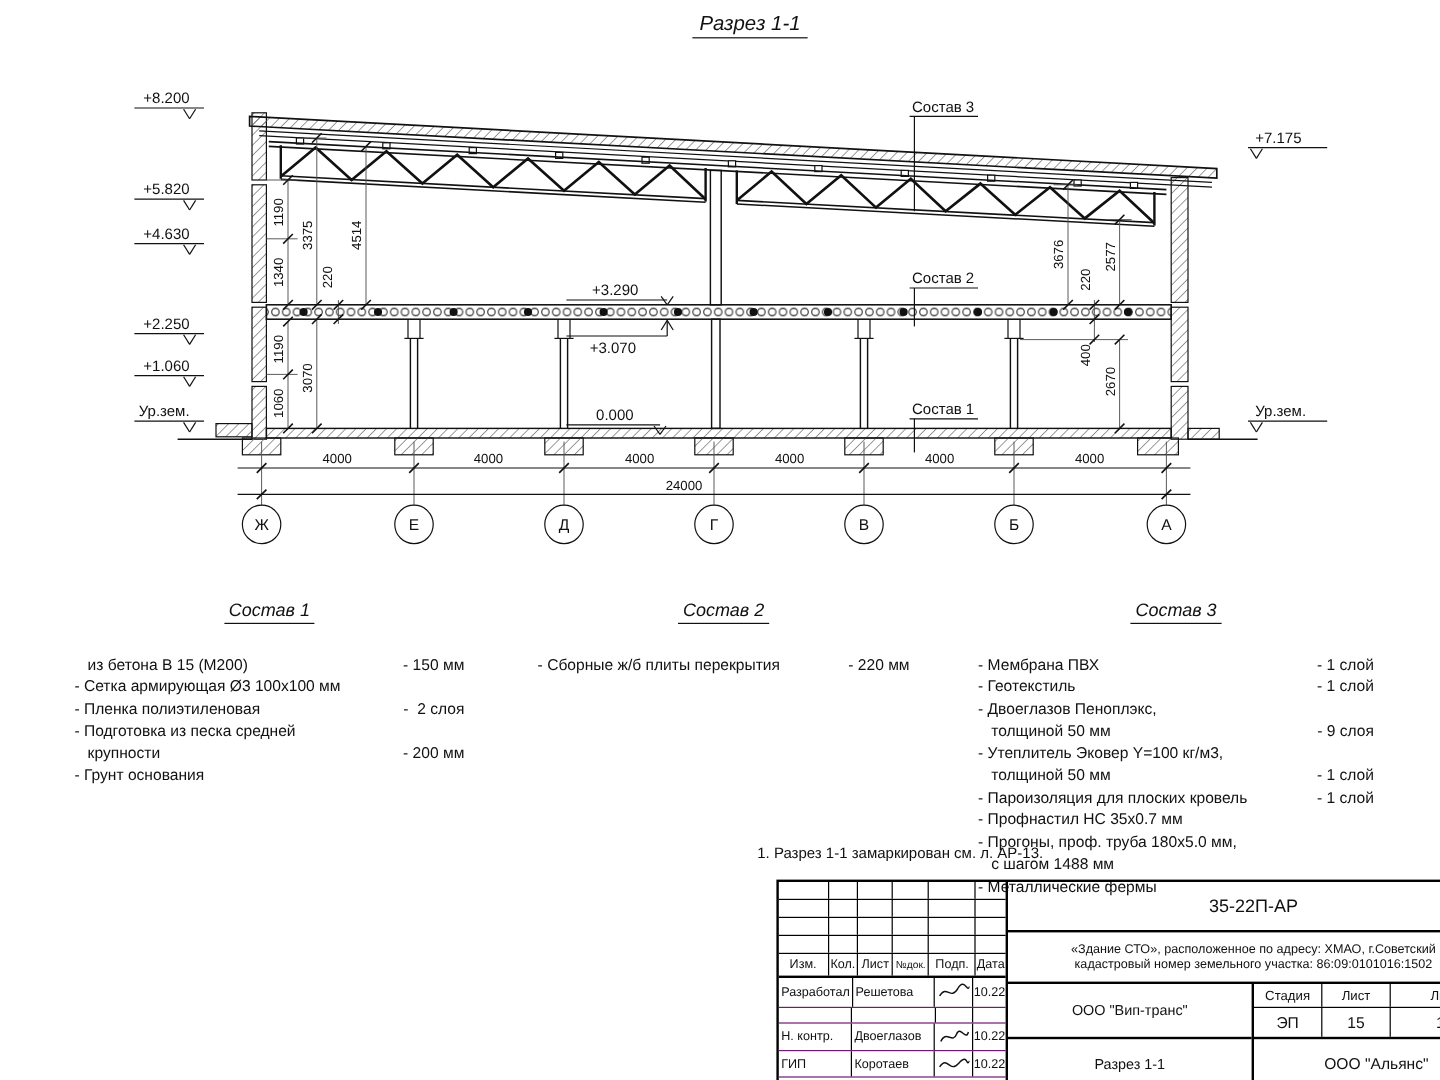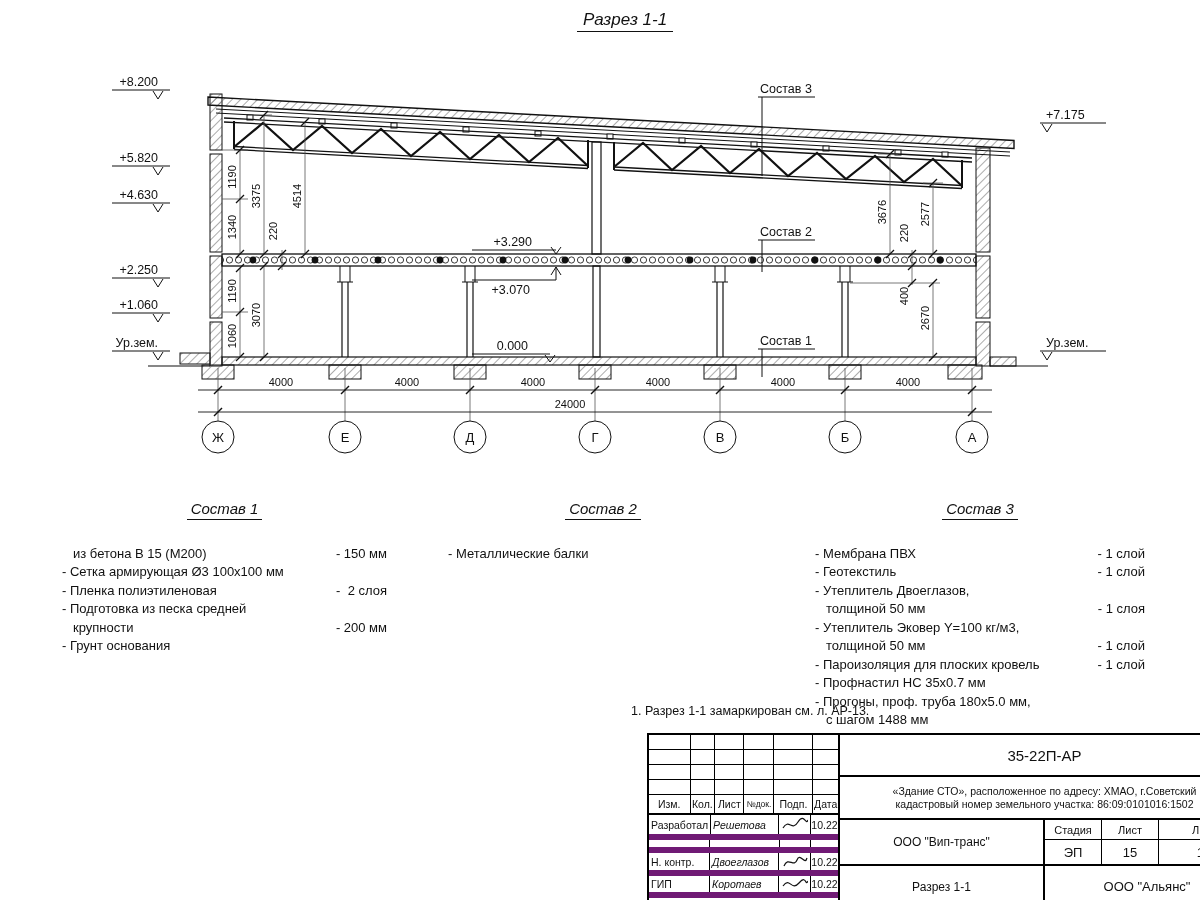--- a/index.html
+++ b/index.html
@@ -25,23 +25,23 @@
   
   .stamp{left:647px;top:733px;width:600px;height:172px;border:2px solid #000;display:flex;font-size:11px;}
   .stamp *{box-sizing:border-box;}
   .sleft{width:191px;border-right:2px solid #000;}
   .chrow{display:flex;height:15px;border-bottom:1px solid #000;}
   .chrow div{border-right:1px solid #000;height:100%;}
   .c1{width:47px;}.c2{width:28px;text-align:right;}.c3{width:33px;}.c4{width:34px;}.c5{width:44px;}.c6{width:28px;border-right:none!important;}
   .hdr{display:flex;height:20px;border-bottom:2px solid #000;align-items:center;text-align:center;}
   .hdr div{border-right:1px solid #000;height:100%;display:flex;align-items:center;justify-content:center;font-size:10.5px;}
   .hdr .c4{font-size:8.5px;}
-  .sigrow{display:flex;border-bottom:6px solid #701a75;align-items:center;}
+  .sigrow{display:flex;border-bottom:1px solid #701a75;align-items:center;}
   .sigrow div{height:100%;display:flex;align-items:center;padding:0 2px;border-right:1px solid #000;font-size:10.5px;}
-  .r-role{width:62px;}.r-name{width:70px;font-style:italic;}.r-sig{width:32px;justify-content:center;}.r-date{width:27px;border-right:none!important;justify-content:center;}
+  .r-role{width:62px;}.r-name{width:70px;}.r-sig{width:32px;justify-content:center;}.r-date{width:27px;border-right:none!important;justify-content:center;}
   .sright{flex:1;display:flex;flex-direction:column;}
   .doccell{height:42px;border-bottom:2px solid #000;display:flex;align-items:center;justify-content:center;font-size:15px;}
   .addrcell{height:43px;border-bottom:2px solid #000;display:flex;flex-direction:column;align-items:center;justify-content:center;font-size:10.5px;line-height:13px;text-align:center;}
   .sbot{flex:1;display:flex;}
   .sbl{width:205px;border-right:2px solid #000;display:flex;flex-direction:column;}
   .org1{height:46px;border-bottom:2px solid #000;display:flex;align-items:center;justify-content:center;font-size:12px;}
   .sht{flex:1;display:flex;align-items:center;justify-content:center;font-size:12px;}
   .sbr{flex:1;display:flex;flex-direction:column;}
   .slgrid{display:flex;height:20px;border-bottom:1px solid #000;}
   .slgrid div,.svgrid div{border-right:1px solid #000;display:flex;align-items:center;justify-content:center;}
@@ -425,42 +425,42 @@
     </div>
   <div class="crow">
       <span class="ct">- Грунт основания</span>
       <span class="cv"></span>
     </div>
 </div>
 
 <div id="comp2" class="abs comp">
   <h3><span>Состав 2</span></h3>
   <div class="crow">
-      <span class="ct">- Металлические балки</span>
-      <span class="cv"></span>
+      <span class="ct">- Сборные ж/б плиты перекрытия</span>
+      <span class="cv">- 220 мм</span>
     </div>
 </div>
 
 <div id="comp3" class="abs comp">
   <h3><span>Состав 3</span></h3>
   <div class="crow">
       <span class="ct">- Мембрана ПВХ</span>
       <span class="cv">- 1 слой</span>
     </div>
   <div class="crow">
       <span class="ct">- Геотекстиль</span>
       <span class="cv">- 1 слой</span>
     </div>
   <div class="crow">
-      <span class="ct">- Утеплитель Двоеглазов,</span>
+      <span class="ct">- Двоеглазов Пеноплэкс,</span>
       <span class="cv"></span>
     </div>
   <div class="crow">
       <span class="ct ind">толщиной 50 мм</span>
-      <span class="cv">- 1 слоя</span>
+      <span class="cv">- 9 слоя</span>
     </div>
   <div class="crow">
       <span class="ct">- Утеплитель Эковер Y=100 кг/м3,</span>
       <span class="cv"></span>
     </div>
   <div class="crow">
       <span class="ct ind">толщиной 50 мм</span>
       <span class="cv">- 1 слой</span>
     </div>
   <div class="crow">
@@ -470,20 +470,24 @@
   <div class="crow">
       <span class="ct">- Профнастил НС 35х0.7 мм</span>
       <span class="cv"></span>
     </div>
   <div class="crow">
       <span class="ct">- Прогоны, проф. труба 180х5.0 мм,</span>
       <span class="cv"></span>
     </div>
   <div class="crow">
       <span class="ct ind">с шагом 1488 мм</span>
+      <span class="cv"></span>
+    </div>
+  <div class="crow">
+      <span class="ct">- Металлические фермы</span>
       <span class="cv"></span>
     </div>
 </div>
 
 <div class="abs note">1. Разрез 1-1 замаркирован см. л. АР-13.</div>
 
 <div class="abs stamp">
   <div class="sleft">
     <div class="chrow">
         <div class="c1"></div>

